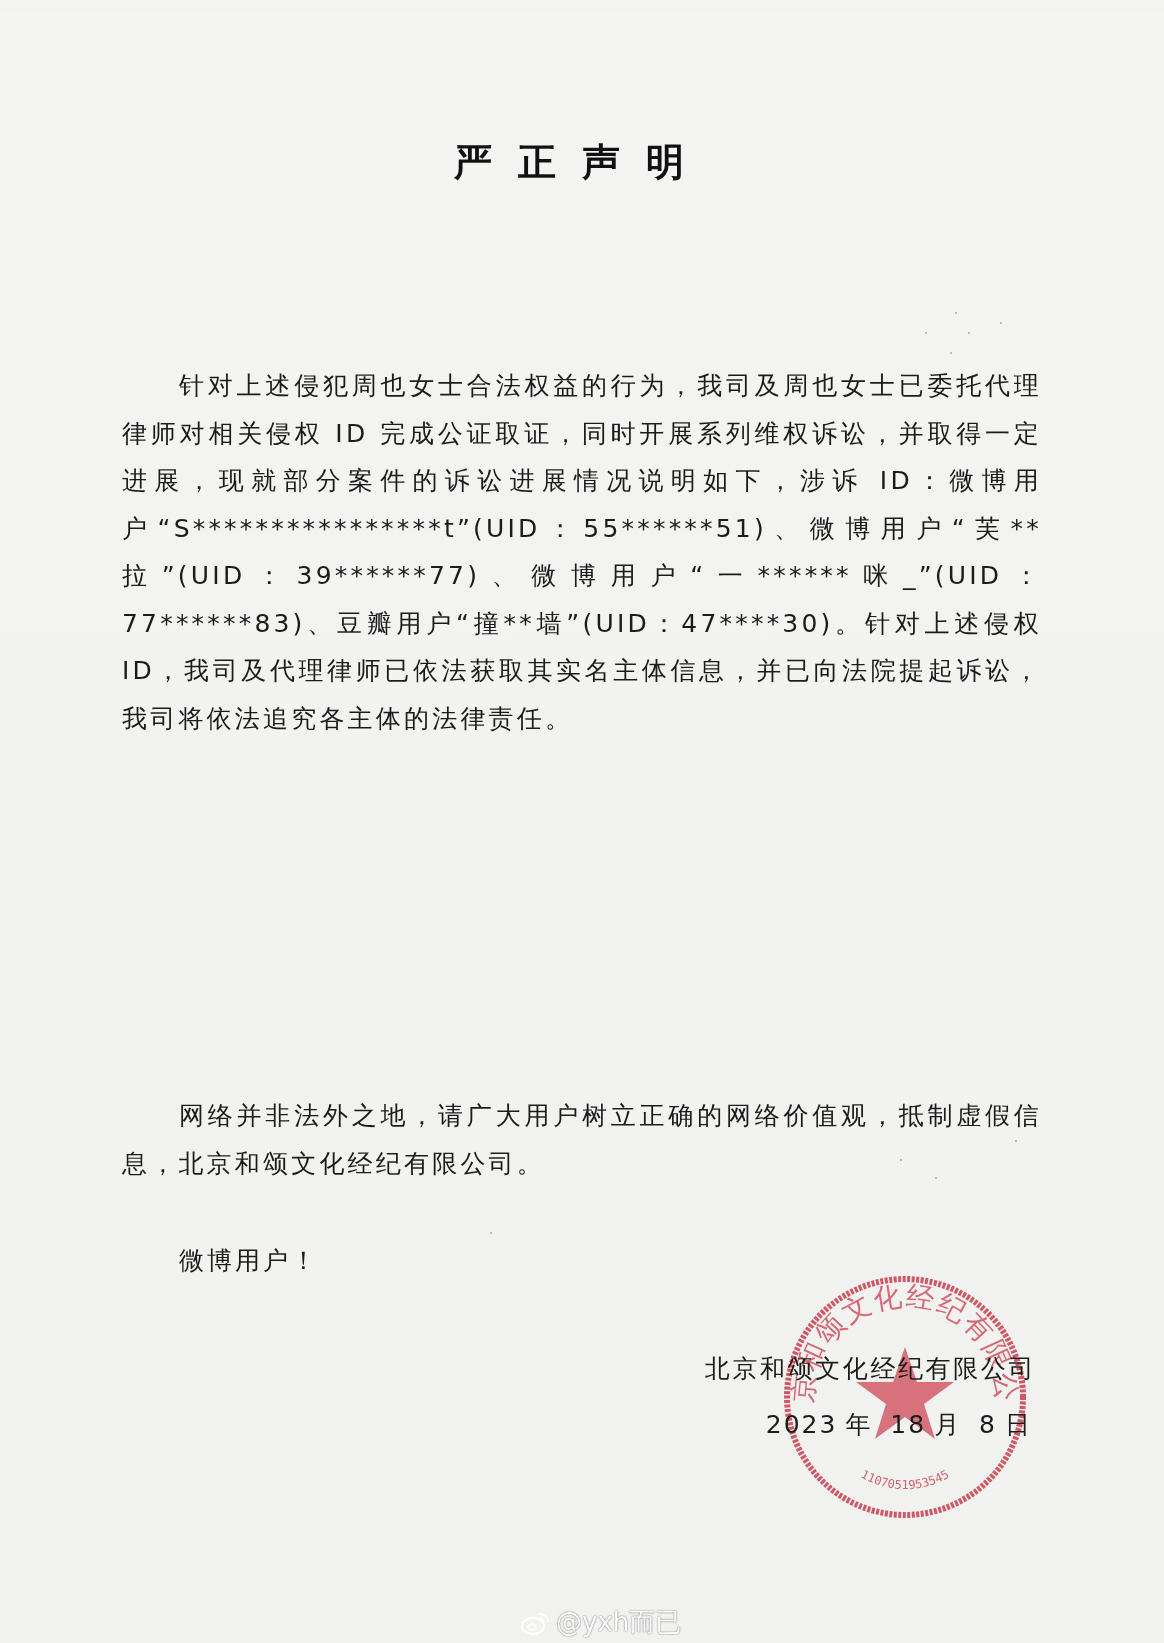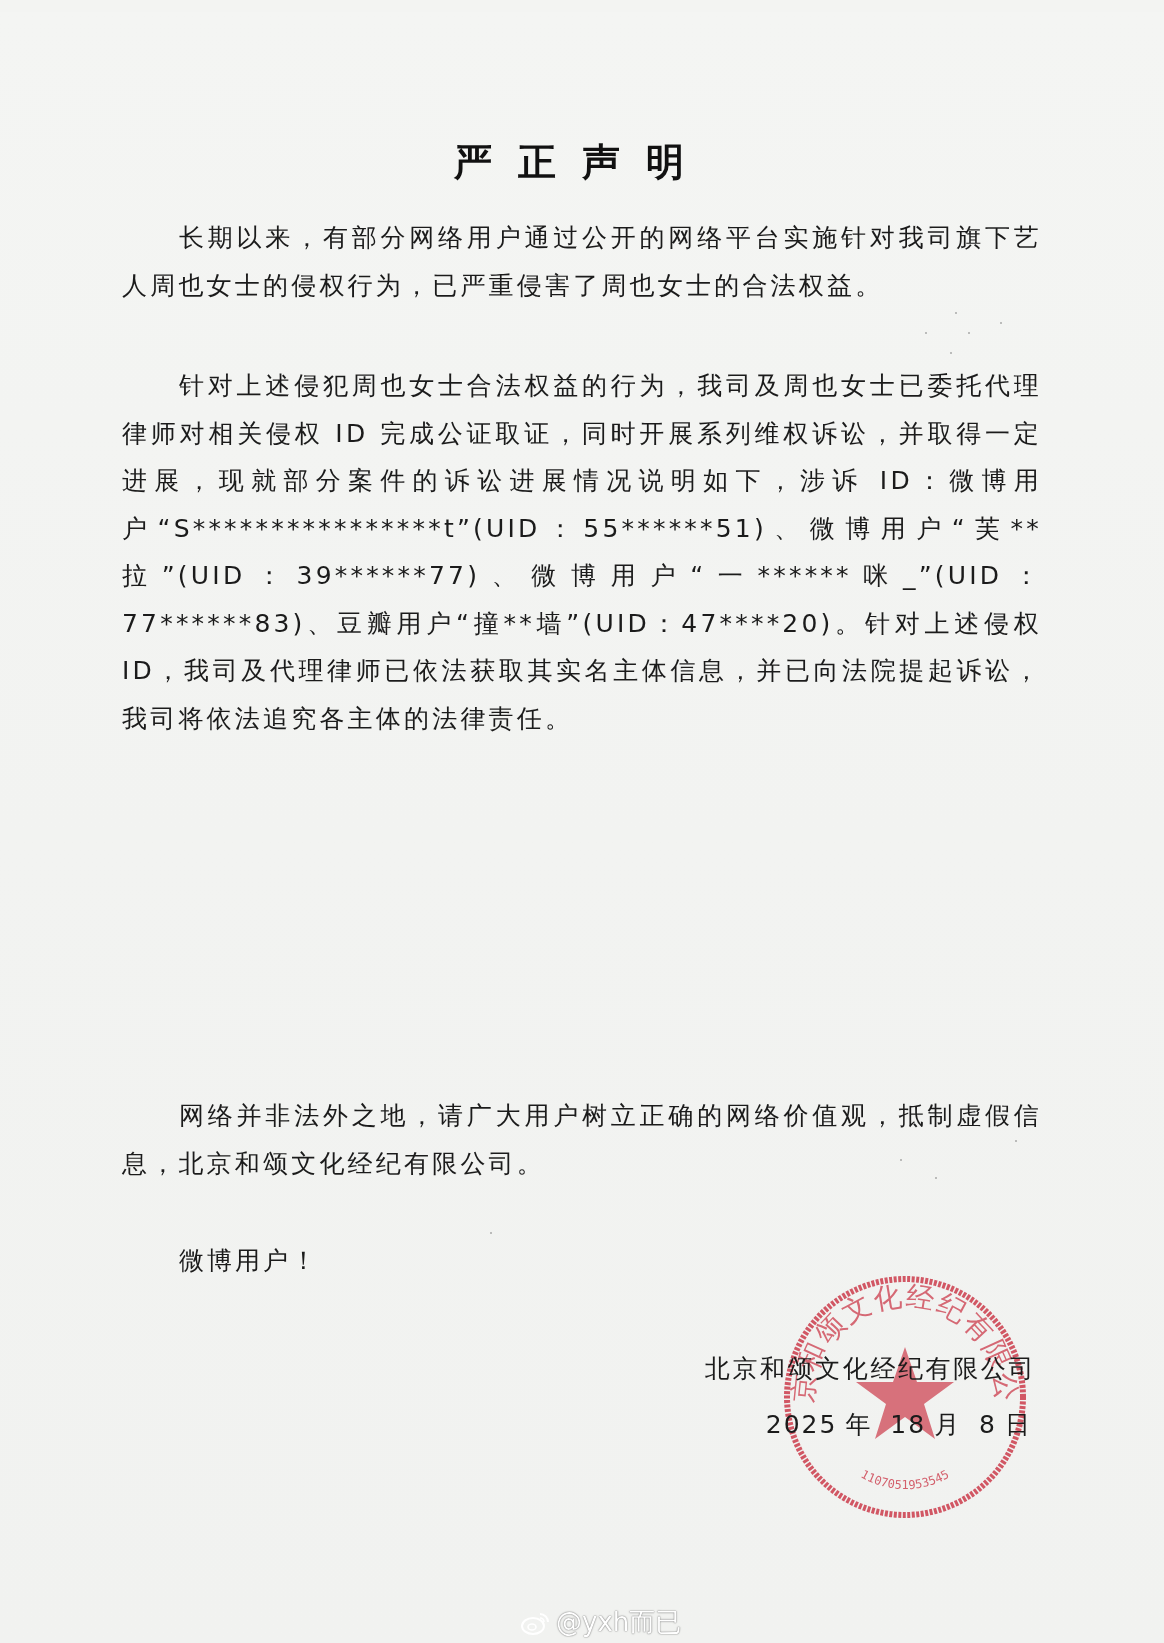--- a/index.html
+++ b/index.html
@@ -110,22 +110,21 @@
       opacity: 0.6;
     }
   </style>
 </head>
 <body>
 
 <div class="page">
 
   <h1 class="title">严正声明</h1>
 
-  <p class="body-text indent p1">长期以来，有部分网络用户通过公开的网络平台实施针对我司旗下艺人周也女士的侵权行为，已严重侵害了周也女士的合法权益。</p>
-  <p class="body-text indent p2">针对上述侵犯周也女士合法权益的行为，我司及周也女士已委托代理律师对相关侵权 ID 完成公证取证，同时开展系列维权诉讼，并取得一定进展，现就部分案件的诉讼进展情况说明如下，涉诉 ID：微博用户“S****************t”(UID：55******51)、微博用户“芙**拉”(UID：39******77)、微博用户“一******咪_”(UID：77******83)、豆瓣用户“撞**墙”(UID：47****20)。针对上述侵权 ID，我司及代理律师已依法获取其实名主体信息，并已向法院提起诉讼，我司将依法追究各主体的法律责任。</p>
+  <p class="body-text indent p2">针对上述侵犯周也女士合法权益的行为，我司及周也女士已委托代理律师对相关侵权 ID 完成公证取证，同时开展系列维权诉讼，并取得一定进展，现就部分案件的诉讼进展情况说明如下，涉诉 ID：微博用户“S****************t”(UID：55******51)、微博用户“芙**拉”(UID：39******77)、微博用户“一******咪_”(UID：77******83)、豆瓣用户“撞**墙”(UID：47****30)。针对上述侵权 ID，我司及代理律师已依法获取其实名主体信息，并已向法院提起诉讼，我司将依法追究各主体的法律责任。</p>
   <p class="body-text indent p4">网络并非法外之地，请广大用户树立正确的网络价值观，抵制虚假信息，北京和颂文化经纪有限公司。</p>
 
   <div class="closing">微博用户！</div>
 
   <svg class="seal" viewBox="0 0 260 260">
     <defs>
       <path id="sealArc" d="M 40 150 A 92 92 0 1 1 220 150"></path>
       <path id="sealBottom" d="M 62 190 A 88 88 0 0 0 198 190"></path>
     </defs>
     <circle cx="130" cy="130" r="118" fill="none" stroke="#c8283a" stroke-width="6" stroke-dasharray="3 1.5" opacity="0.9"></circle>
@@ -134,21 +133,21 @@
       <textPath href="#sealArc" startOffset="50%" text-anchor="middle">北京和颂文化经纪有限公司</textPath>
     </text>
     <text font-family="DejaVu Sans Mono, monospace" font-size="12" fill="#c8283a" opacity="0.85">
       <textPath href="#sealBottom" startOffset="50%" text-anchor="middle">1107051953545</textPath>
     </text>
   </svg>
 
   <div class="company">北京和颂文化经纪有限公司</div>
 
   <div class="date">
-    <span>2025</span><span>年</span>
+    <span>2023</span><span>年</span>
     <span>18</span><span>月</span>
     <span>8</span><span>日</span>
   </div>
 
   <div class="specks">
     <span style="left:955px;top:300px"></span>
     <span style="left:968px;top:320px"></span>
     <span style="left:925px;top:320px"></span>
     <span style="left:1000px;top:310px"></span>
     <span style="left:950px;top:340px"></span>

